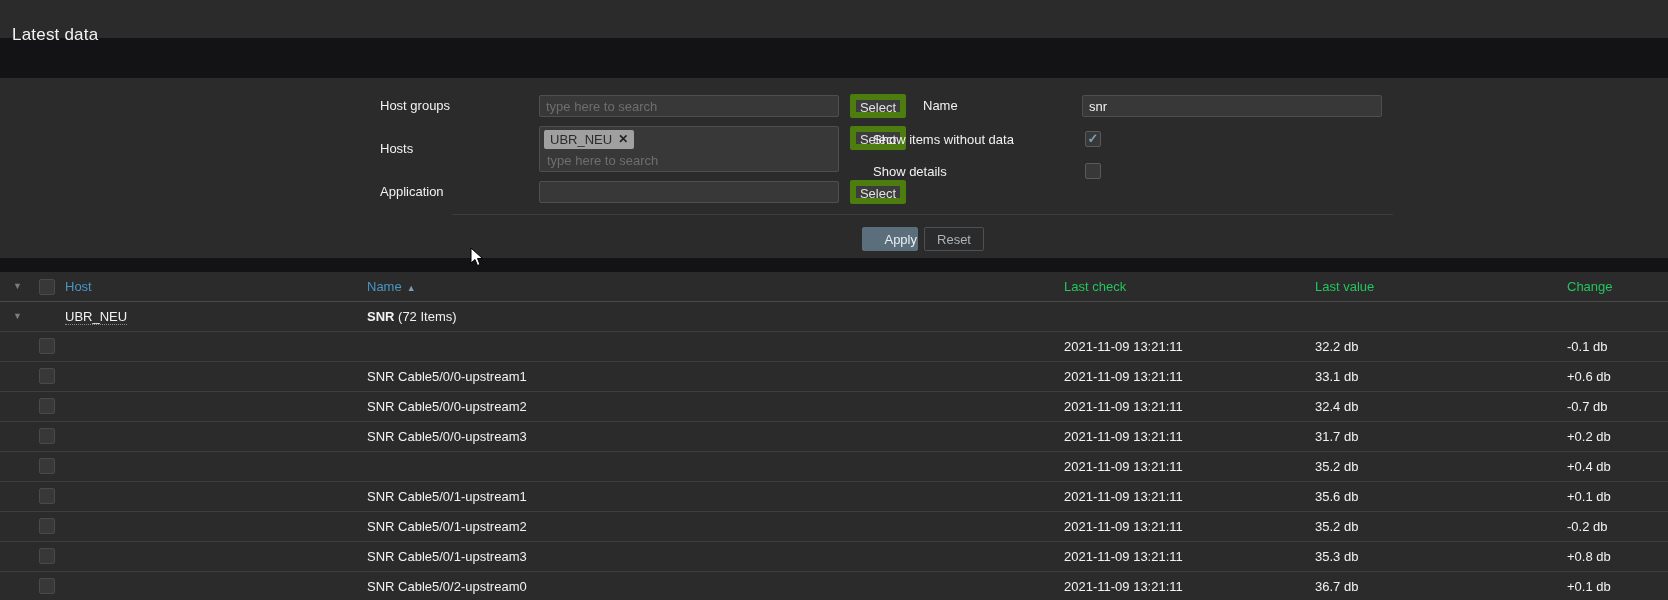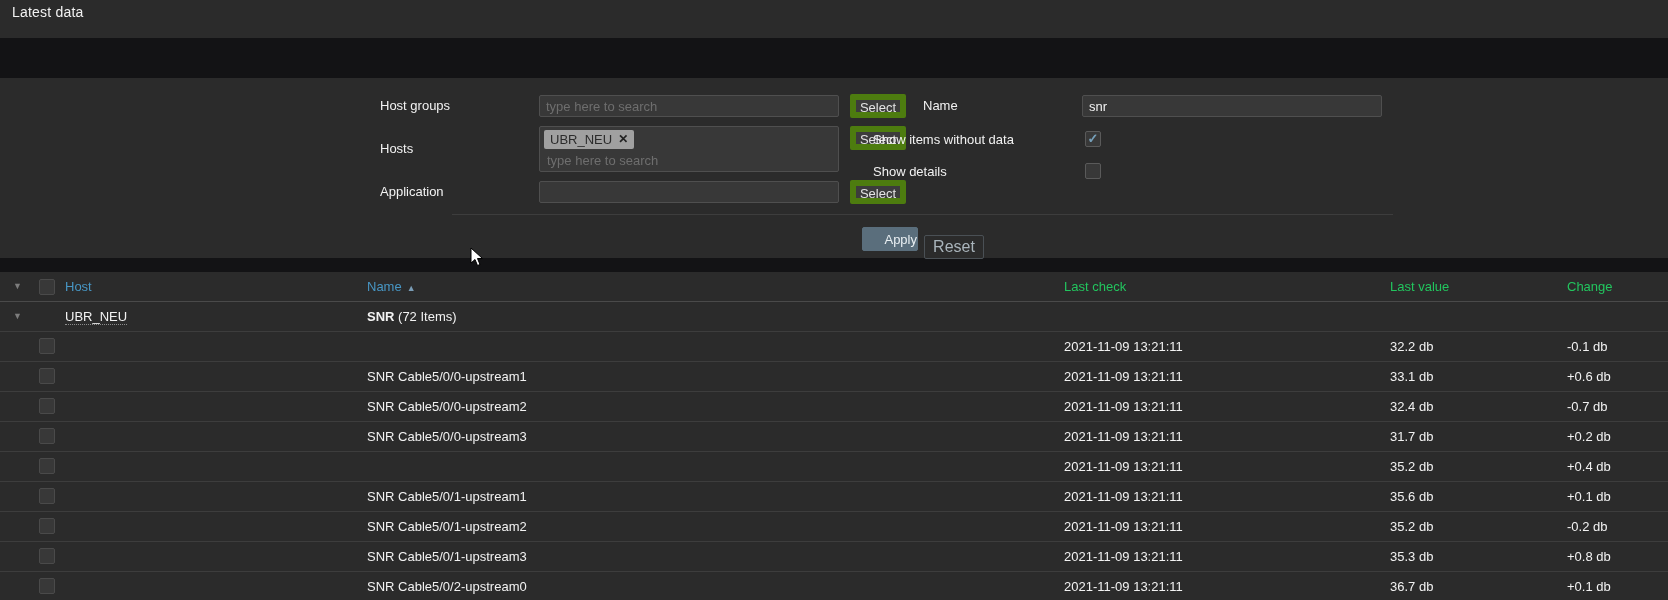--- a/index.html
+++ b/index.html
@@ -11,22 +11,22 @@
     font-size: 13px;
     color: #f2f2f2;
   }
 
   
   .page-header {
     position: absolute; top: 0; left: 0; width: 1668px; height: 38px;
     background: #2b2b2b;
   }
   .page-title {
-    position: absolute; left: 12px; top: 4px;
-    font-size: 14px; color: #f2f2f2; letter-spacing: 0.2px;
+    position: absolute; left: 12px; top: 25px;
+    font-size: 17px; color: #f2f2f2; letter-spacing: 0.2px;
   }
 
   
   .filter-panel {
     position: absolute; top: 78px; left: 0; width: 1668px; height: 180px;
     background: #2b2b2b;
   }
   .flabel {
     position: absolute; height: 22px; line-height: 22px;
     color: #f2f2f2;
@@ -71,39 +71,38 @@
   .btn-apply {
     position: absolute; left: 862px; top: 149px; width: 56px; height: 24px;
     background: #5a6e7c; border: 1px solid #5a6e7c; border-radius: 2px;
     color: #e9eff2; font-size: 13px; cursor: pointer;
     font-family: "Liberation Sans", sans-serif;
     text-align: right;
   }
   .btn-reset {
     position: absolute; left: 924px; top: 149px; width: 60px; height: 24px;
     background: transparent; border: 1px solid #4a5055; border-radius: 2px;
-    color: #a9b4bb; font-size: 16px; cursor: pointer;
-    font-family: "Liberation Sans", sans-serif;
-    margin-top: 8px;
+    color: #a9b4bb; font-size: 13px; cursor: pointer;
+    font-family: "Liberation Sans", sans-serif;
   }
 
   
   .data-table {
     position: absolute; top: 272px; left: 0; width: 1668px; height: 328px;
     background: #2b2b2b; overflow: hidden;
   }
   .trow { position: relative; width: 1668px; height: 30px; border-bottom: 1px solid #3d3d3d; }
   .trow .cell {
     position: absolute; top: 0; height: 29px; line-height: 29px; white-space: nowrap;
   }
   .c-arrow  { left: 13px; }
   .c-host   { left: 65px; }
   .c-name   { left: 367px; }
   .c-lcheck { left: 1064px; }
-  .c-lvalue { left: 1390px; }
+  .c-lvalue { left: 1315px; }
   .c-change { left: 1567px; }
 
   .thead { border-bottom: 1px solid #4a4a4a; }
   .thead .col-link { color: #4796c4; cursor: pointer; }
   .thead .col-plain { color: #22c55e; }
   .sort-arrow { color: #7a9cb5; font-size: 9px; margin-left: 5px; }
   .expand-icon { color: #7c7c7c; font-size: 9px; cursor: pointer; line-height: 29px; }
 
   .row-checkbox {
     position: absolute; left: 39px; top: 6px; width: 16px; height: 16px;

